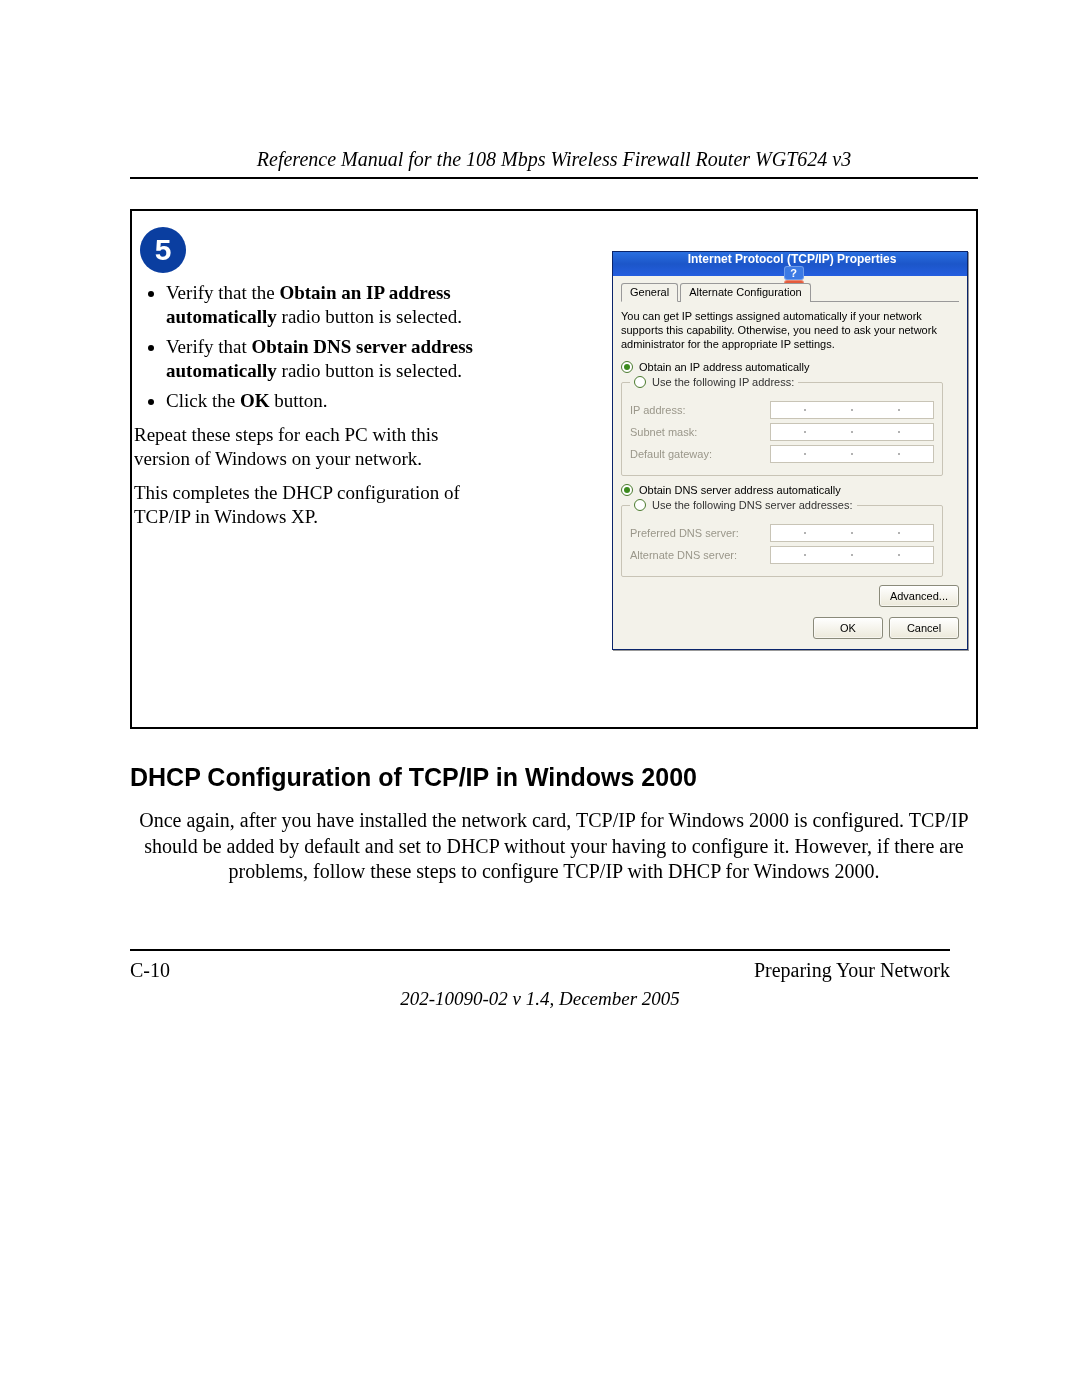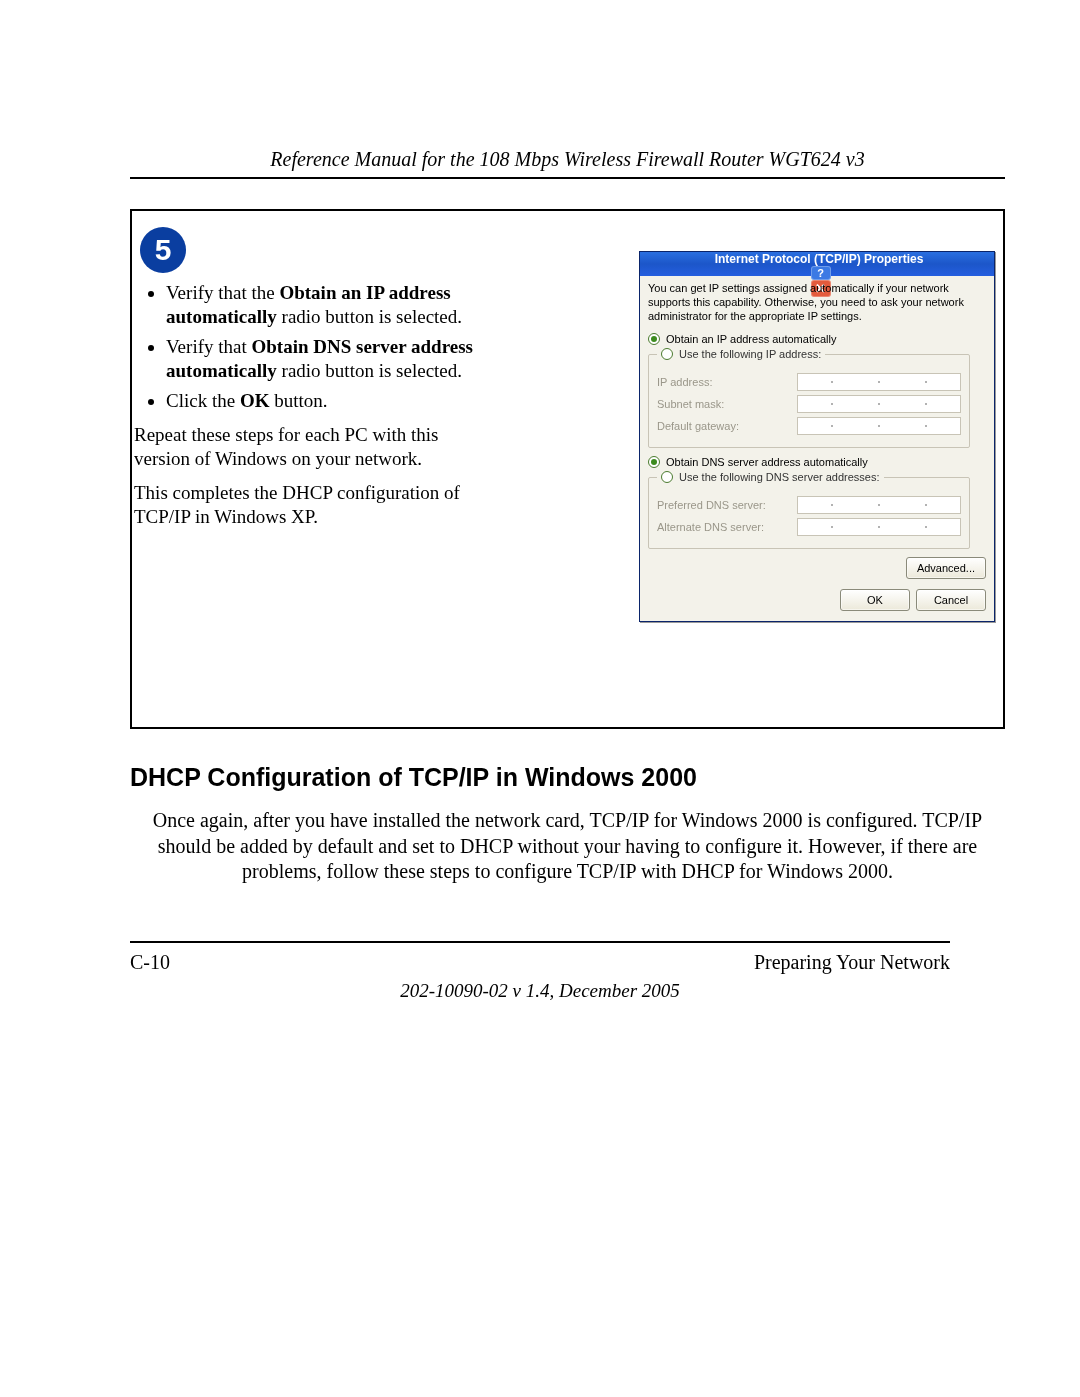--- a/index.html
+++ b/index.html
@@ -6,21 +6,21 @@
   html, body {
     margin: 0; padding: 0;
     background: #fff;
     font-family: "Times New Roman", Times, serif;
     color: #000;
   }
   .page {
     width: 1080px;
     height: 1102px;
     position: relative;
-    padding: 148px 75px 0 130px;
+    padding: 148px 102px 0 130px;
   }
   .running-head {
     font-style: italic;
     font-size: 20px;
     text-align: center;
     margin-bottom: 6px;
   }
   .hr {
     border: none;
     border-top: 2px solid #000;
@@ -203,21 +203,21 @@
   .body-para {
     font-size: 20px;
     line-height: 1.28;
     margin: 0 0 14px 0;
     text-align: center;
   }
 
   .footer-area {
     position: absolute;
     left: 130px; right: 130px;
-    bottom: 100px;
+    bottom: 92px;
   }
   .footer-hr {
     border: none;
     border-top: 2px solid #000;
     margin: 0 0 8px 0;
   }
   .footer-line {
     display: flex;
     justify-content: space-between;
     font-size: 20px;
@@ -259,20 +259,24 @@
     <div class="step-right">
 
       <div class="xp-dialog">
         <div class="xp-titlebar">
           <span class="title-text">Internet Protocol (TCP/IP) Properties</span>
           <span class="xp-tb-btn xp-help">?</span>
           <span class="xp-tb-btn xp-close">✕</span>
         </div>
         <div class="xp-body">
 
+          <div class="xp-tabs">
+            <div class="xp-tab active">General</div>
+            <div class="xp-tab">Alternate Configuration</div>
+          </div>
 
           <div class="xp-desc">You can get IP settings assigned automatically if your network supports this capability. Otherwise, you need to ask your network administrator for the appropriate IP settings.</div>
 
           <div class="xp-radio-row">
             <span class="xp-radio checked"></span>
             <span>Obtain an IP address automatically</span>
           </div>
 
           <fieldset class="xp-fieldset">
             <legend class="xp-radio-row" style="border:none;padding:0 4px;">

